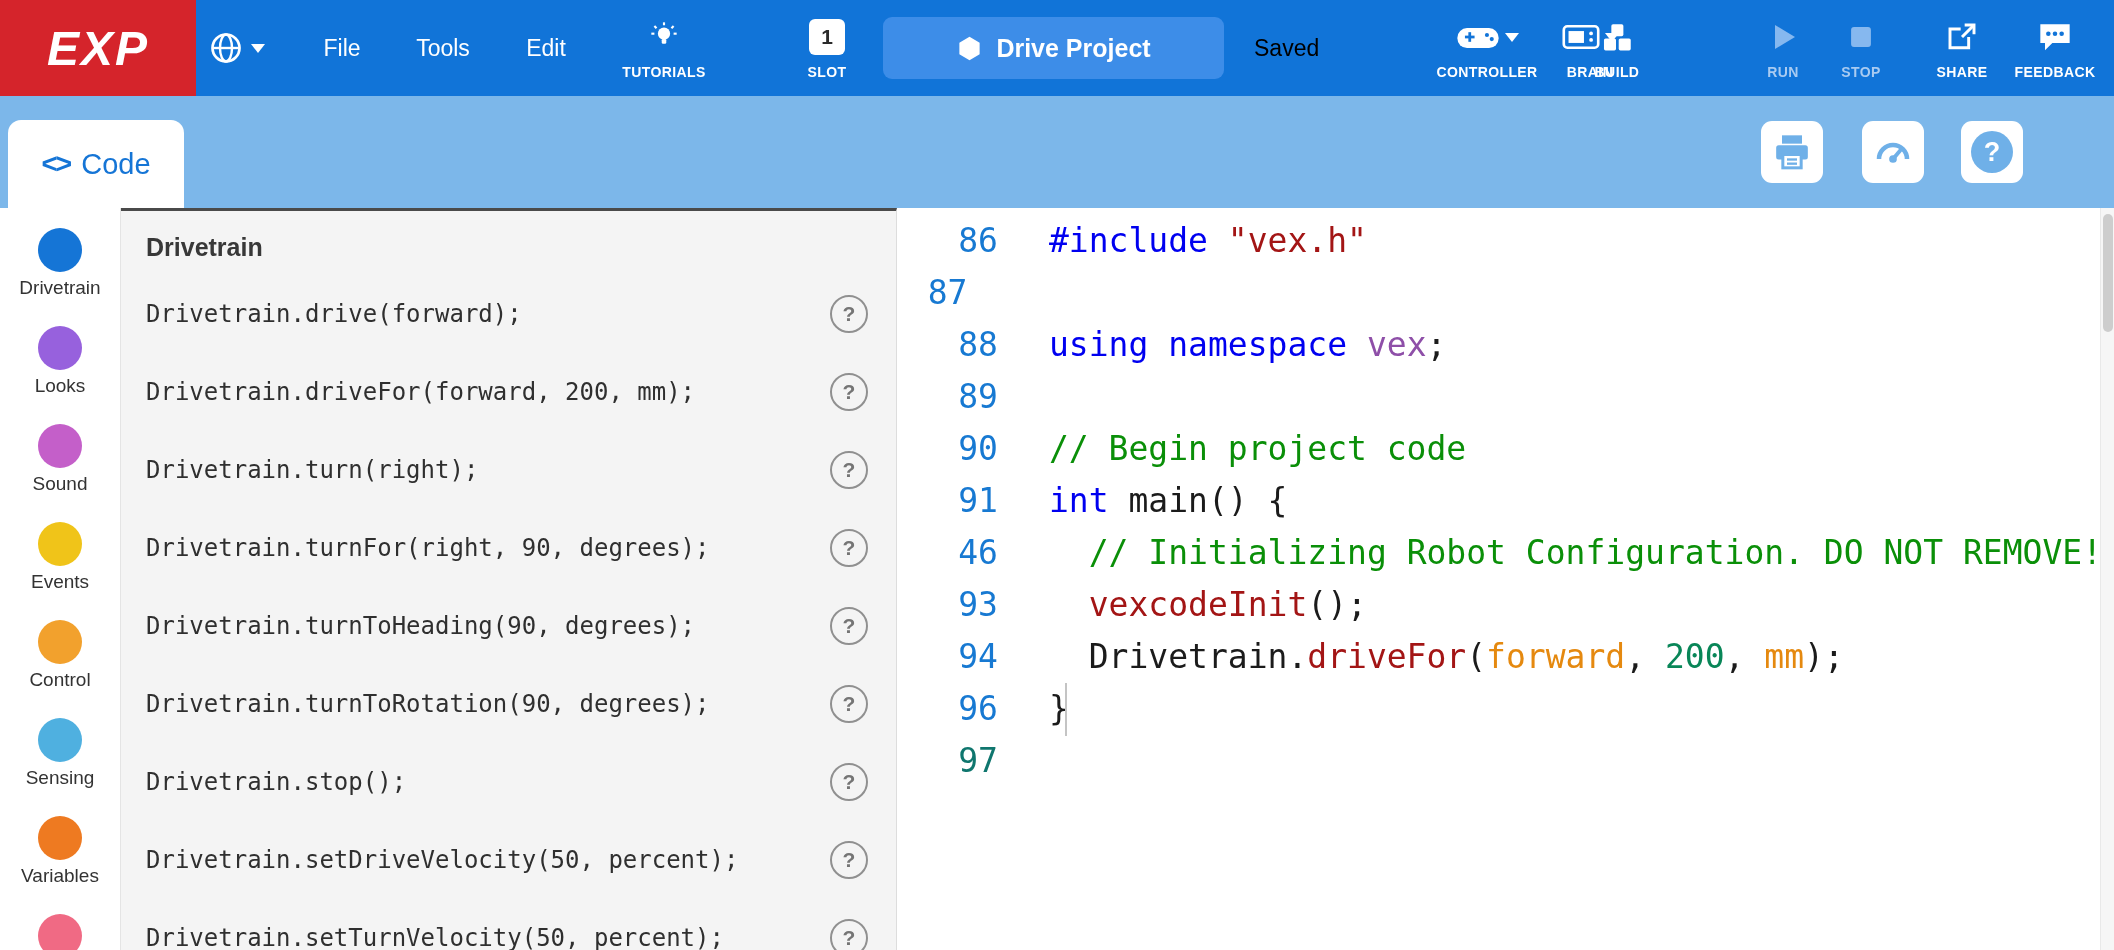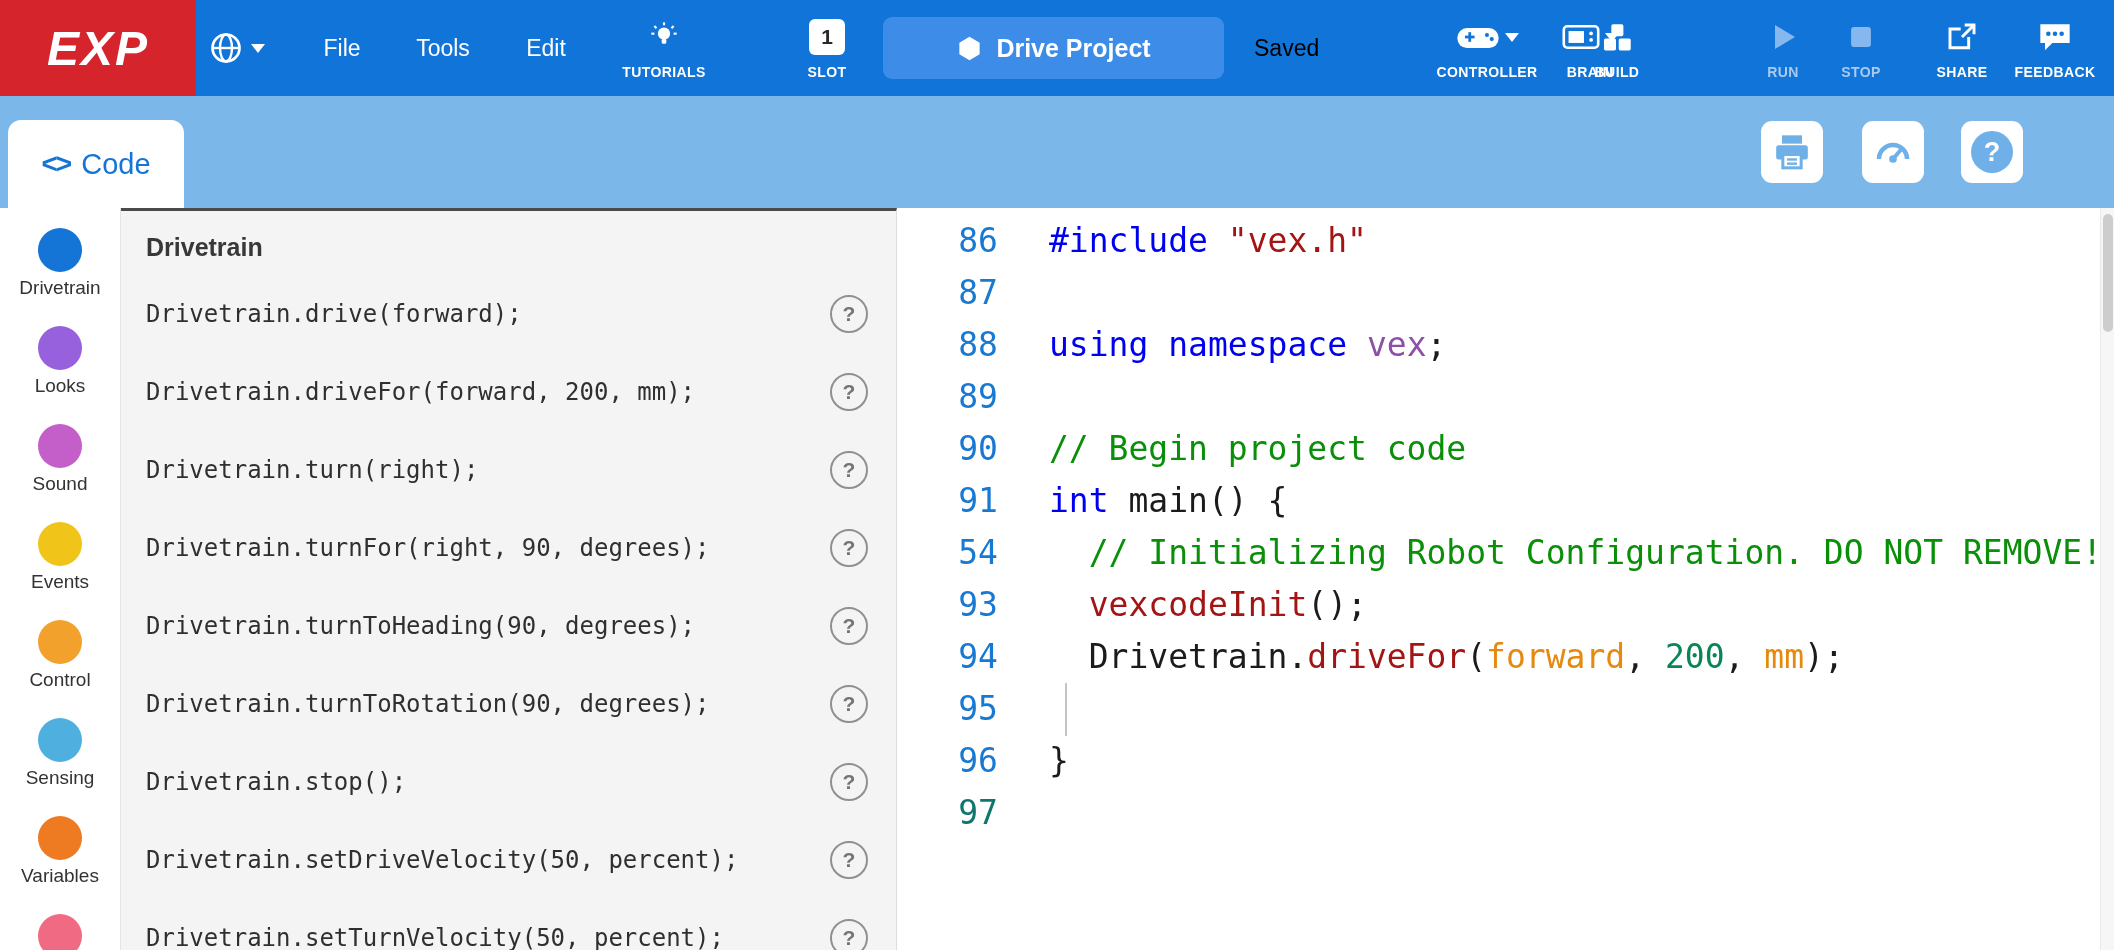--- a/index.html
+++ b/index.html
@@ -309,54 +309,50 @@
         </div>
     </div>
 
     <div class="editor">
       <div id="code-lines">
           <div class="code-line">
             <span class="ln" style="color: rgb(23, 121, 210);">86</span>
             <span class="ct"><span style="color: rgb(0, 0, 240);">#include</span><span style="color: rgb(27, 27, 27);"> </span><span style="color: rgb(163, 21, 21);">"vex.h"</span></span>
           </div>
           <div class="code-line">
-            <span class="ln" style="color: rgb(23, 121, 210);">87</span>
+            <span class="ln" style="color: rgb(23, 121, 210); text-align: center;">87</span>
             <span class="ct"></span>
           </div>
           <div class="code-line">
             <span class="ln" style="color: rgb(23, 121, 210);">88</span>
             <span class="ct"><span style="color: rgb(0, 0, 240);">using</span><span style="color: rgb(27, 27, 27);"> </span><span style="color: rgb(0, 0, 240);">namespace</span><span style="color: rgb(27, 27, 27);"> </span><span style="color: rgb(142, 79, 168);">vex</span><span style="color: rgb(27, 27, 27);">;</span></span>
           </div>
           <div class="code-line">
             <span class="ln" style="color: rgb(23, 121, 210);">89</span>
             <span class="ct"></span>
           </div>
           <div class="code-line">
             <span class="ln" style="color: rgb(23, 121, 210);">90</span>
             <span class="ct"><span style="color: rgb(10, 143, 8);">// Begin project code</span></span>
           </div>
           <div class="code-line">
             <span class="ln" style="color: rgb(23, 121, 210);">91</span>
             <span class="ct"><span style="color: rgb(0, 0, 240);">int</span><span style="color: rgb(27, 27, 27);"> main() {</span></span>
           </div>
           <div class="code-line">
-            <span class="ln" style="color: rgb(23, 121, 210);">54</span>
+            <span class="ln" style="color: rgb(23, 121, 210);">46</span>
             <span class="ct"><span style="color: rgb(27, 27, 27);">  </span><span style="color: rgb(10, 143, 8);">// Initializing Robot Configuration. DO NOT REMOVE!</span></span>
           </div>
           <div class="code-line">
             <span class="ln" style="color: rgb(23, 121, 210);">93</span>
             <span class="ct"><span style="color: rgb(27, 27, 27);">  </span><span style="color: rgb(163, 21, 21);">vexcodeInit</span><span style="color: rgb(27, 27, 27);">();</span></span>
           </div>
           <div class="code-line">
             <span class="ln" style="color: rgb(23, 121, 210);">94</span>
             <span class="ct"><span style="color: rgb(27, 27, 27);">  Drivetrain.</span><span style="color: rgb(163, 21, 21);">driveFor</span><span style="color: rgb(27, 27, 27);">(</span><span style="color: rgb(229, 137, 15);">forward</span><span style="color: rgb(27, 27, 27);">, </span><span style="color: rgb(9, 134, 88);">200</span><span style="color: rgb(27, 27, 27);">, </span><span style="color: rgb(229, 137, 15);">mm</span><span style="color: rgb(27, 27, 27);">);</span></span>
-          </div>
-          <div class="code-line">
-            <span class="ln" style="color: rgb(23, 121, 210);">95</span>
-            <span class="ct"></span>
           </div>
           <div class="code-line">
             <span class="ln" style="color: rgb(23, 121, 210);">96</span>
             <span class="ct"><span style="color: rgb(27, 27, 27);">}</span></span>
           </div>
           <div class="code-line">
             <span class="ln" style="color: #0f766e;">97</span>
             <span class="ct"></span>
           </div>
         </div>

